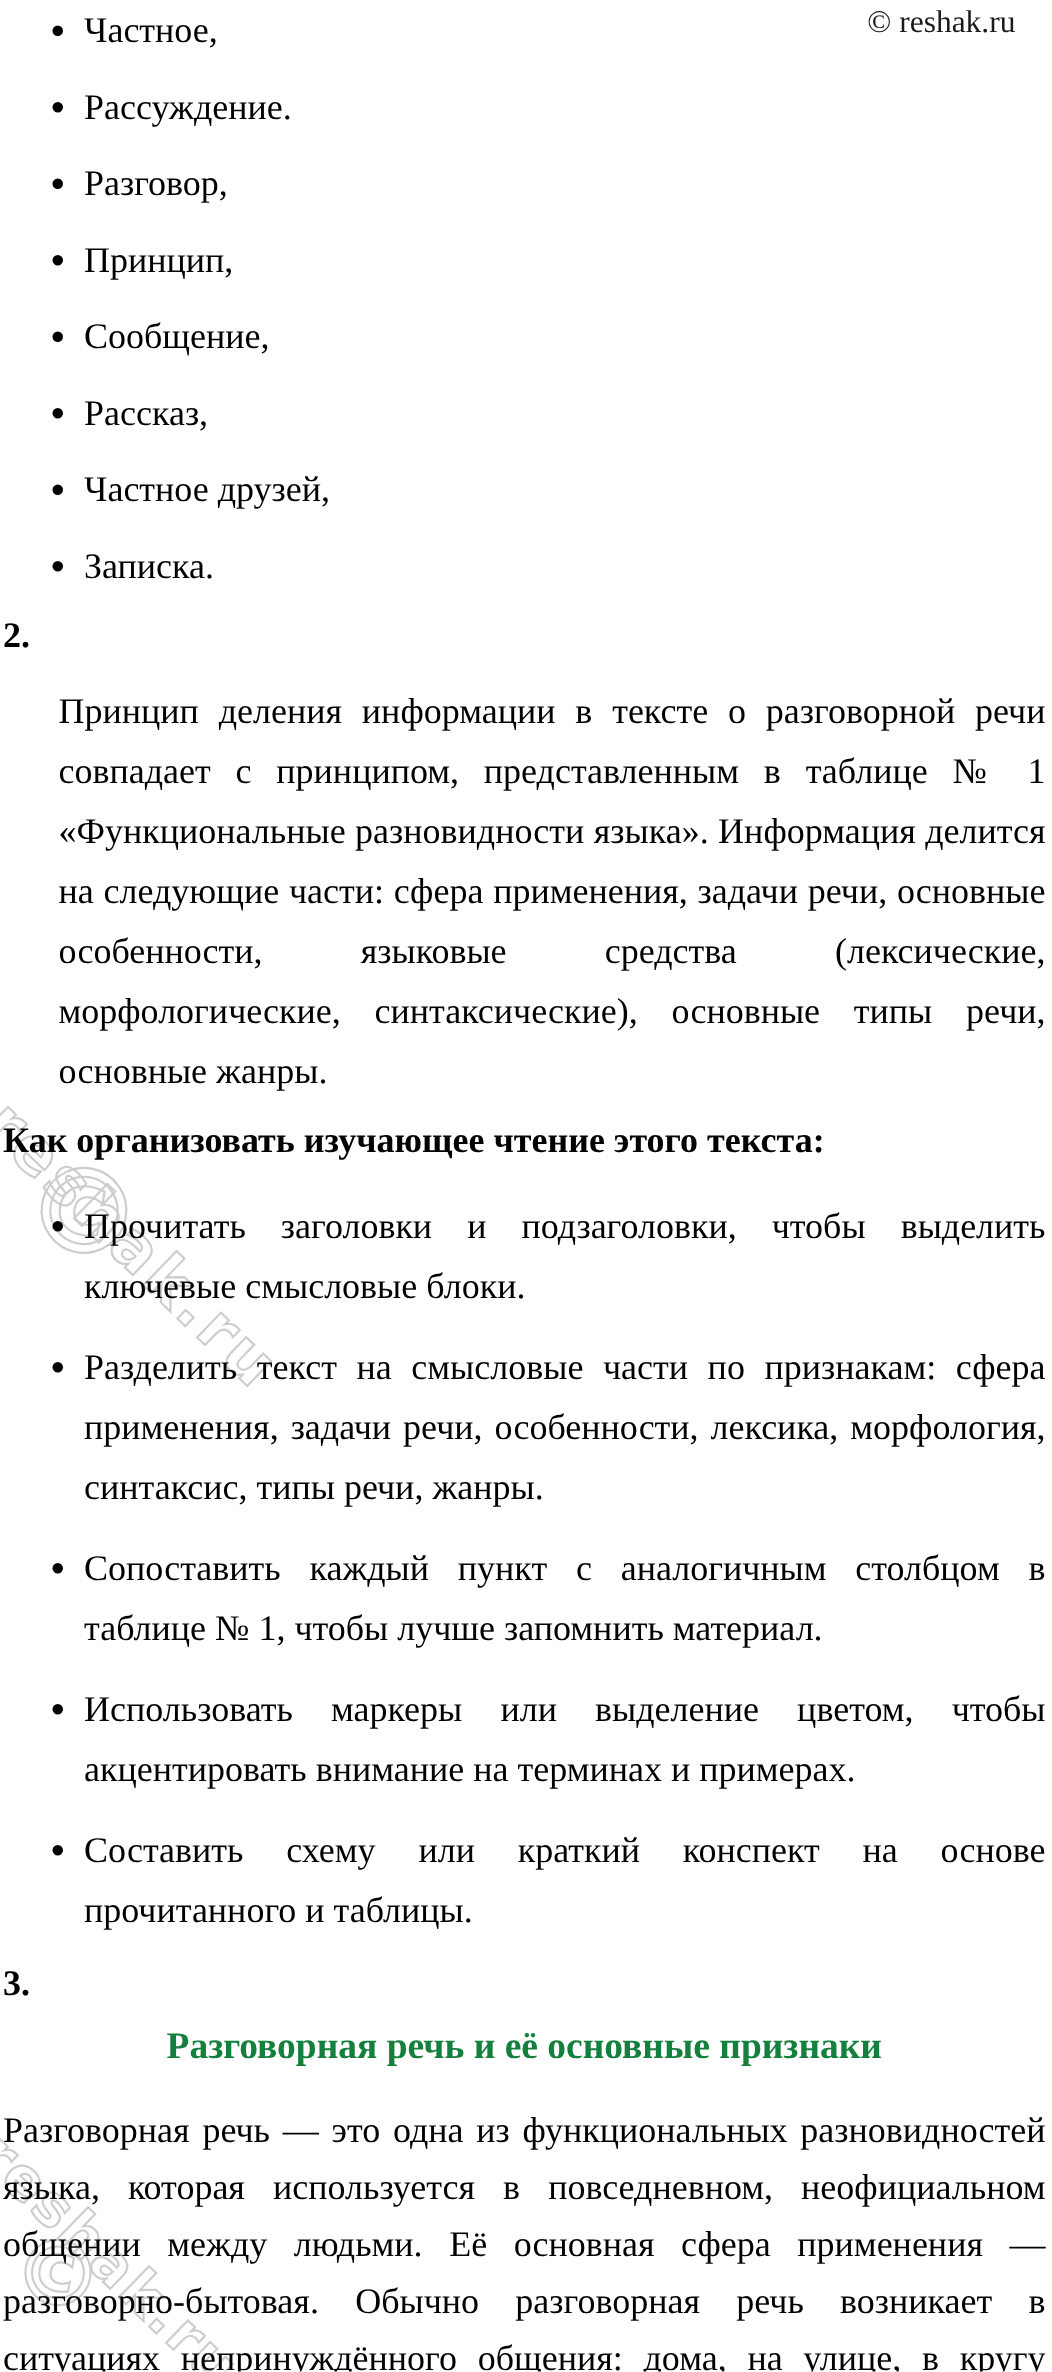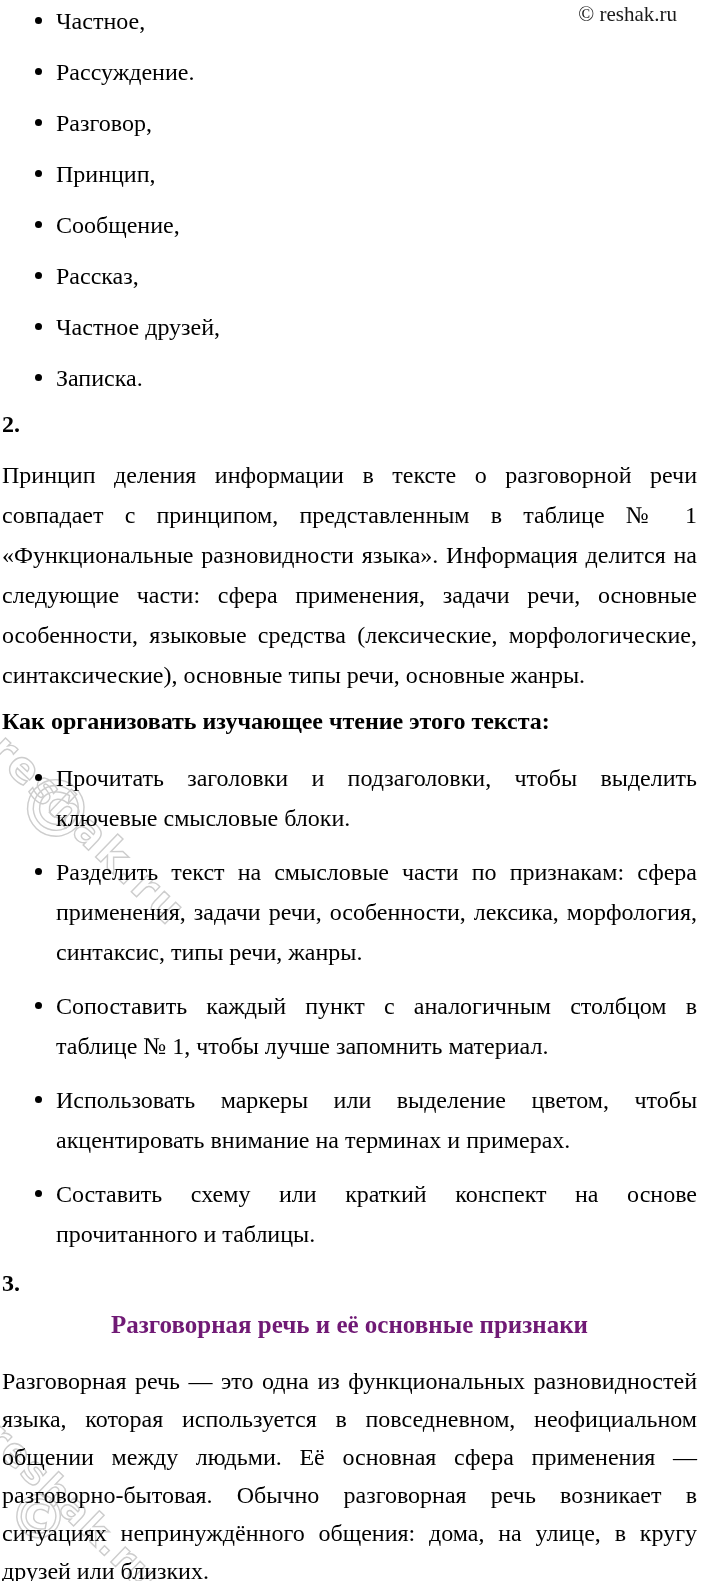--- a/index.html
+++ b/index.html
@@ -46,31 +46,31 @@
   .reading-header { font-weight: bold; line-height: 32px; margin-top: 10px; }
   .num-2 { margin-top: 16px; }
   .num-3 { margin-top: 6px; }
 
   
   p.para {
     margin: 0;
     text-align: justify;
     line-height: 40px;
   }
-  p.para-1 { margin-top: 16px; }
+  p.para-1 { margin-top: 16px; margin-left: 37px; }
   p.para-3 { margin-top: 20px; line-height: 38px; }
   ul.multi { margin-top: 18px; }
 
   .center-heading {
     margin-top: 10px;
     text-align: center;
     font-weight: bold;
     font-size: 25px;
     line-height: 34px;
-    color: #701a75;
+    color: #15803d;
   }
 
   
   .wm { position: absolute; z-index: 0; pointer-events: none; }
   .wm-topright {
     top: 2px; right: 24px;
     font-size: 21px;
     color: #1a1a1a;
     font-family: "Liberation Serif", serif;
   }

